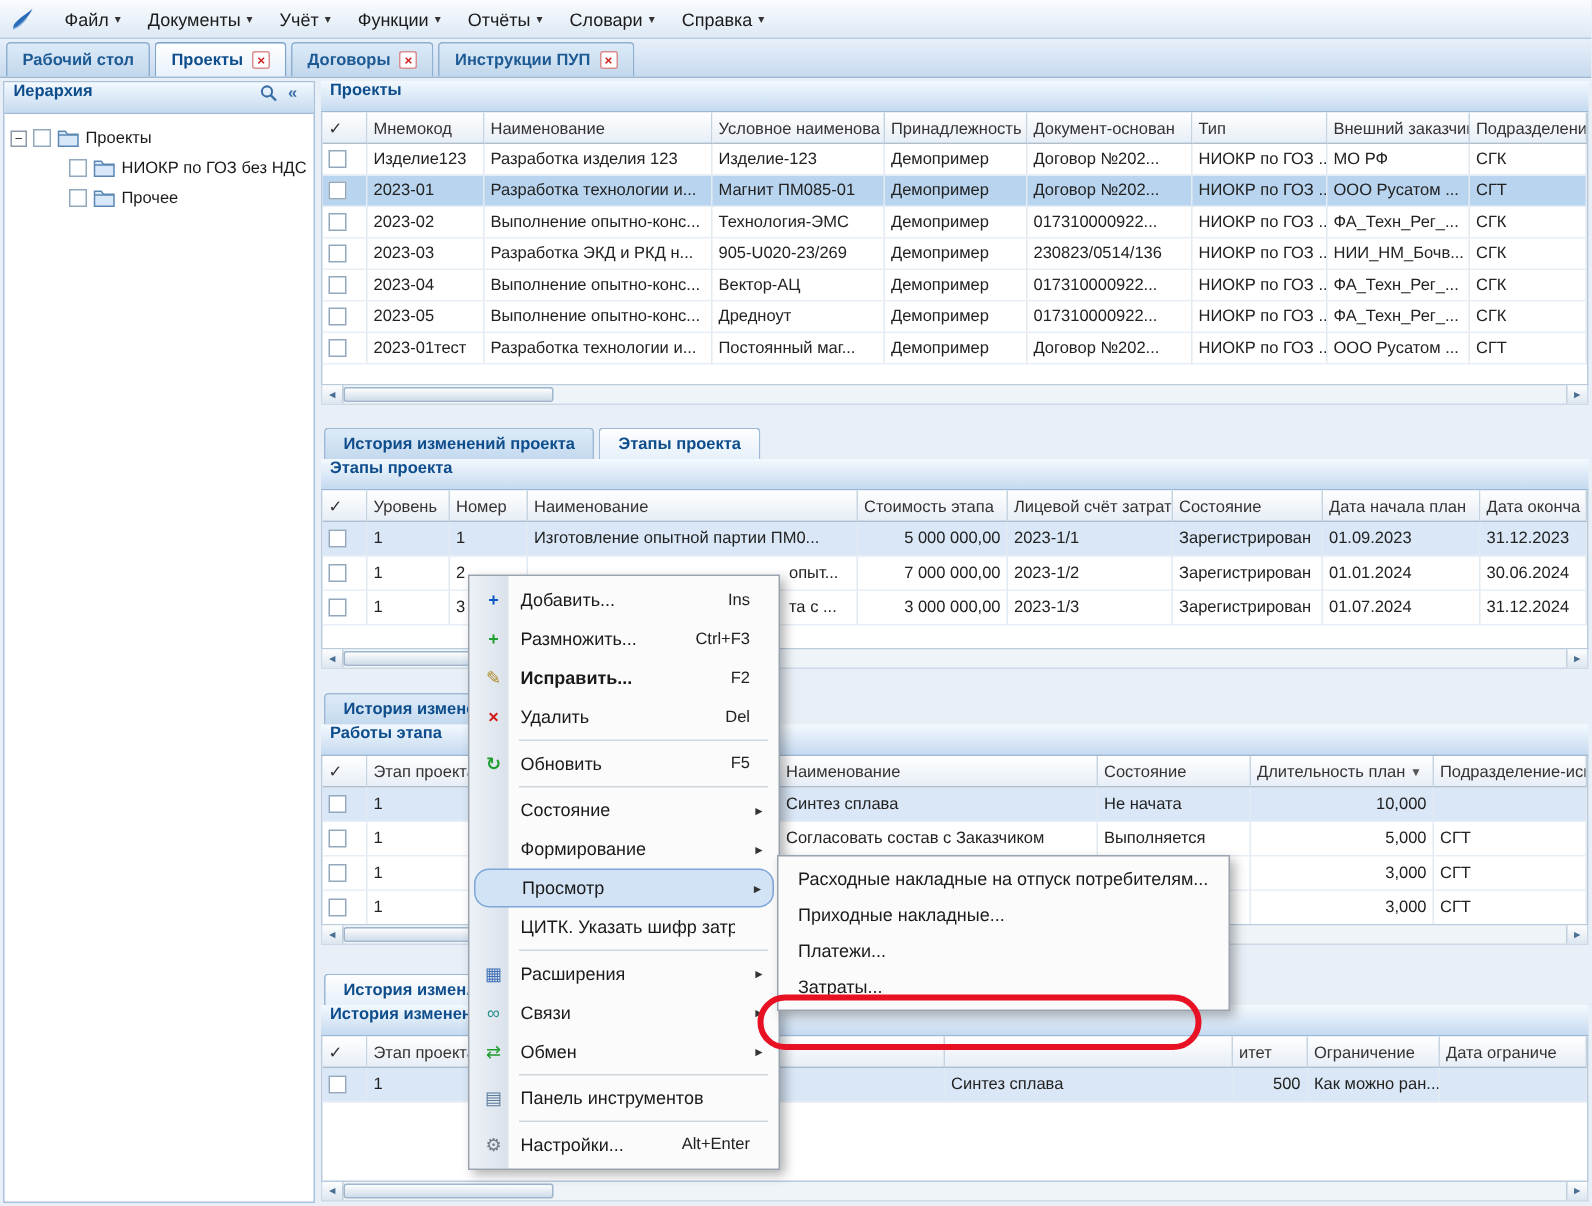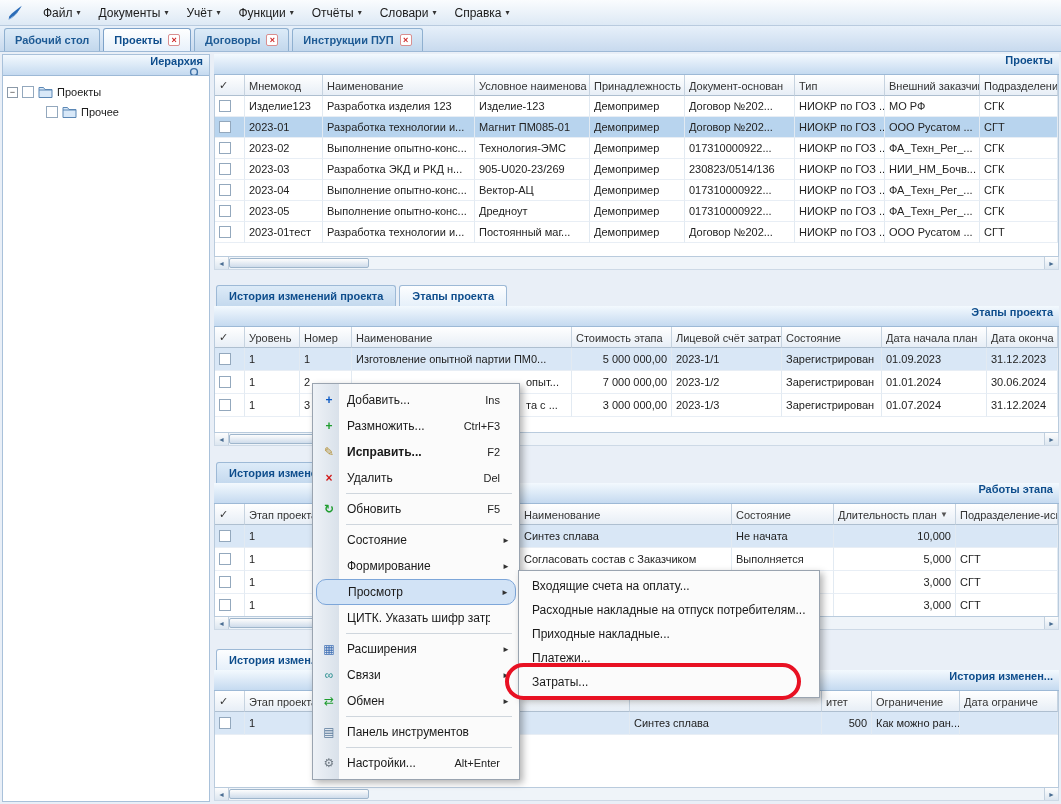--- a/index.html
+++ b/index.html
@@ -47,21 +47,21 @@
   .tabx.show{ display:inline-block; }
   
   .sidebar{
     position:absolute; left:2px; top:54px; width:208px; bottom:2px;
     background:#fff; border:1px solid #a9c1da;
   }
   .phead{
     height:21px; background:linear-gradient(#f3f9fe,#c5daf0);
     border-bottom:1px solid #9db9d6;
     color:#0e4d8c; font-weight:bold; font-size:11px;
-    display:flex; align-items:flex-end; padding:0 6px; white-space:nowrap; overflow:hidden;flex-direction:column;
+    display:flex; align-items:flex-start; padding:0 6px; white-space:nowrap; overflow:hidden;
   }
   .phead .sp{ flex:1; }
   .hicon{ width:16px; height:14px; display:inline-flex; align-items:center; justify-content:center; color:#3a6ea5; font-size:11px; }
   .tree{ padding:6px 4px; }
   .tnode{ display:flex; align-items:center; gap:4px; height:20px; white-space:nowrap; }
   .tnode.child{ padding-left:24px; }
   .texp{
     width:11px; height:11px; line-height:9px; text-align:center; font-size:9px;
     border:1px solid #8b99a8; background:#fff; color:#333; visibility:hidden; flex:none;
   }
@@ -248,20 +248,31 @@
         <span class="cbx"></span>
         <span class="tfolder">
           <svg width="15" height="12" viewBox="0 0 15 12">
             <path d="M1 1.5 h4.5 l1.5 2 H14 v8 H1 Z" fill="#d8e8f8" stroke="#5b87b5"></path>
             <path d="M1 4 h13" stroke="#5b87b5" fill="none"></path>
           </svg>
         </span>
         <span class="tlabel">Проекты</span>
       </div>
 
+      <div class="tnode child">
+        <span class="texp">−</span>
+        <span class="cbx"></span>
+        <span class="tfolder">
+          <svg width="15" height="12" viewBox="0 0 15 12">
+            <path d="M1 1.5 h4.5 l1.5 2 H14 v8 H1 Z" fill="#d8e8f8" stroke="#5b87b5"></path>
+            <path d="M1 4 h13" stroke="#5b87b5" fill="none"></path>
+          </svg>
+        </span>
+        <span class="tlabel">НИОКР по ГОЗ без НДС</span>
+      </div>
 
       <div class="tnode child">
         <span class="texp">−</span>
         <span class="cbx"></span>
         <span class="tfolder">
           <svg width="15" height="12" viewBox="0 0 15 12">
             <path d="M1 1.5 h4.5 l1.5 2 H14 v8 H1 Z" fill="#d8e8f8" stroke="#5b87b5"></path>
             <path d="M1 4 h13" stroke="#5b87b5" fill="none"></path>
           </svg>
         </span>
@@ -820,23 +831,20 @@
       <span class="mi-icon i-settings"></span>
       <span class="mi-label">Настройки...</span>
       <span class="mi-short">Alt+Enter</span>
       <span class="mi-arrow">►</span>
     </div>
   </div>
 
 <div class="submenu">
 
 
-    <div class="smi">
-      <span>Входящие счета на оплату...</span>
-    </div>
 
     <div class="smi">
       <span>Расходные накладные на отпуск потребителям...</span>
     </div>
 
     <div class="smi">
       <span>Приходные накладные...</span>
     </div>
 
     <div class="smi">

